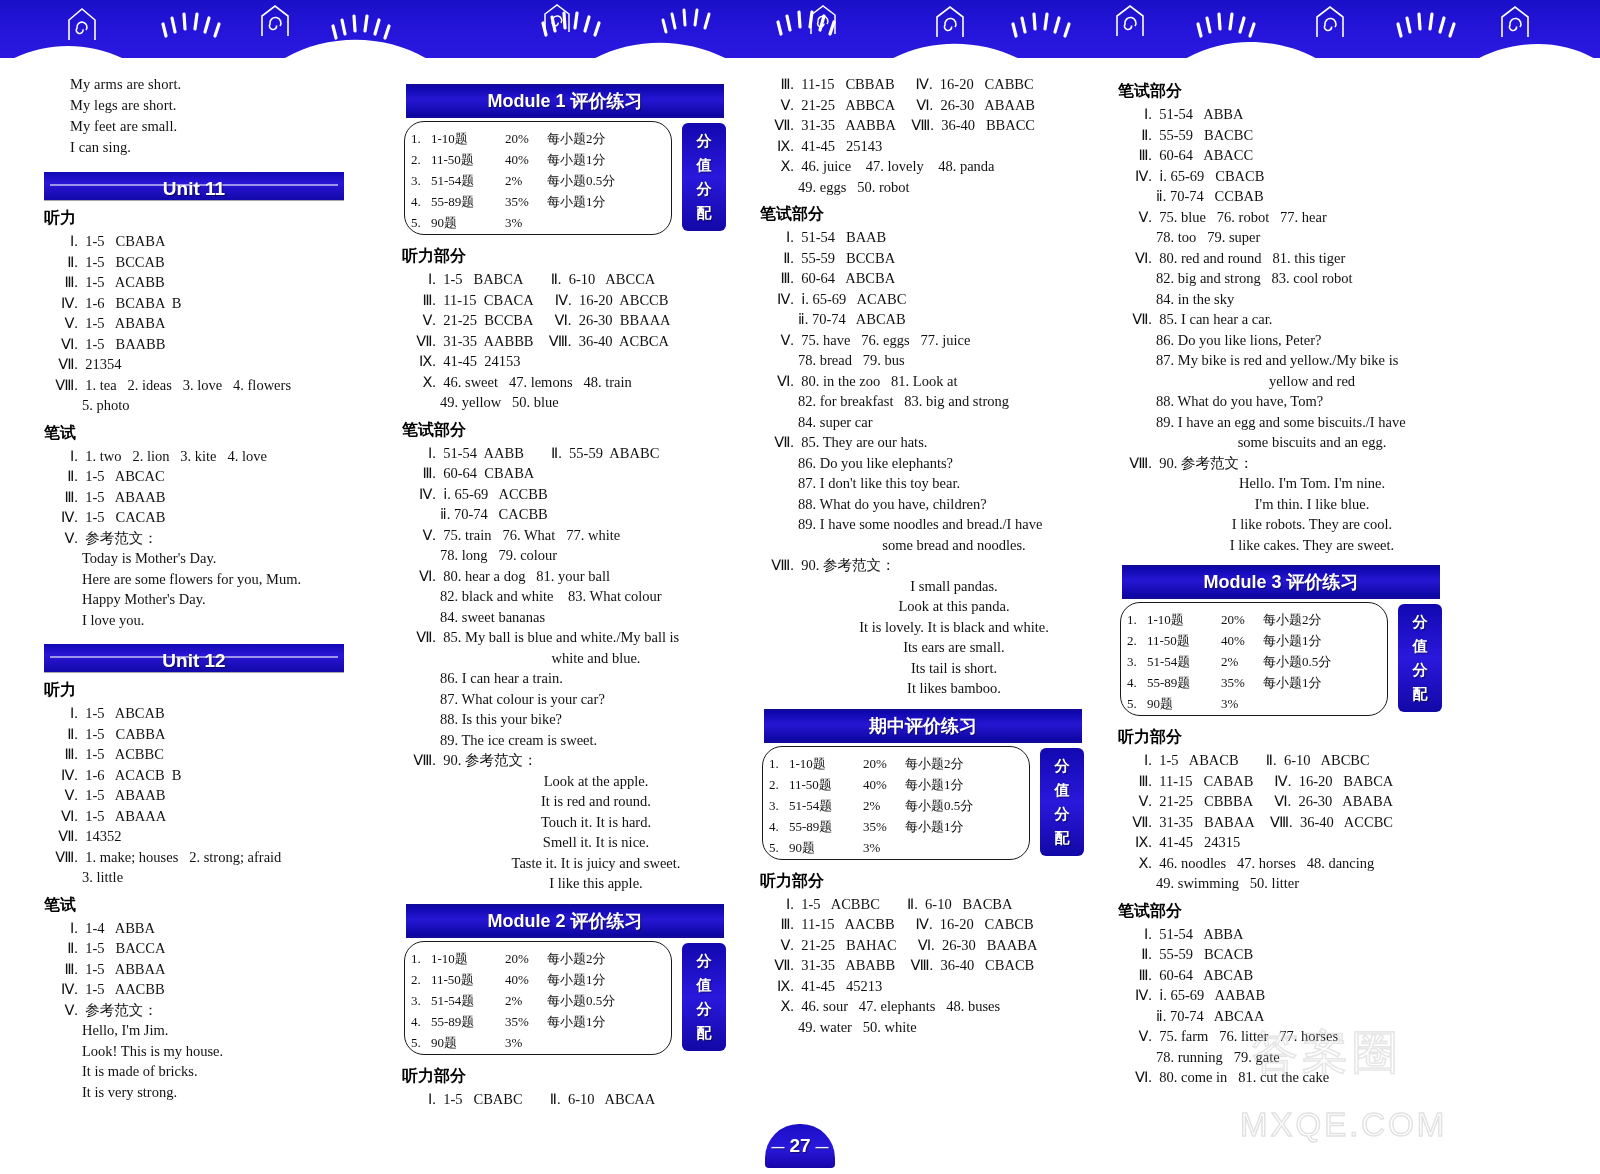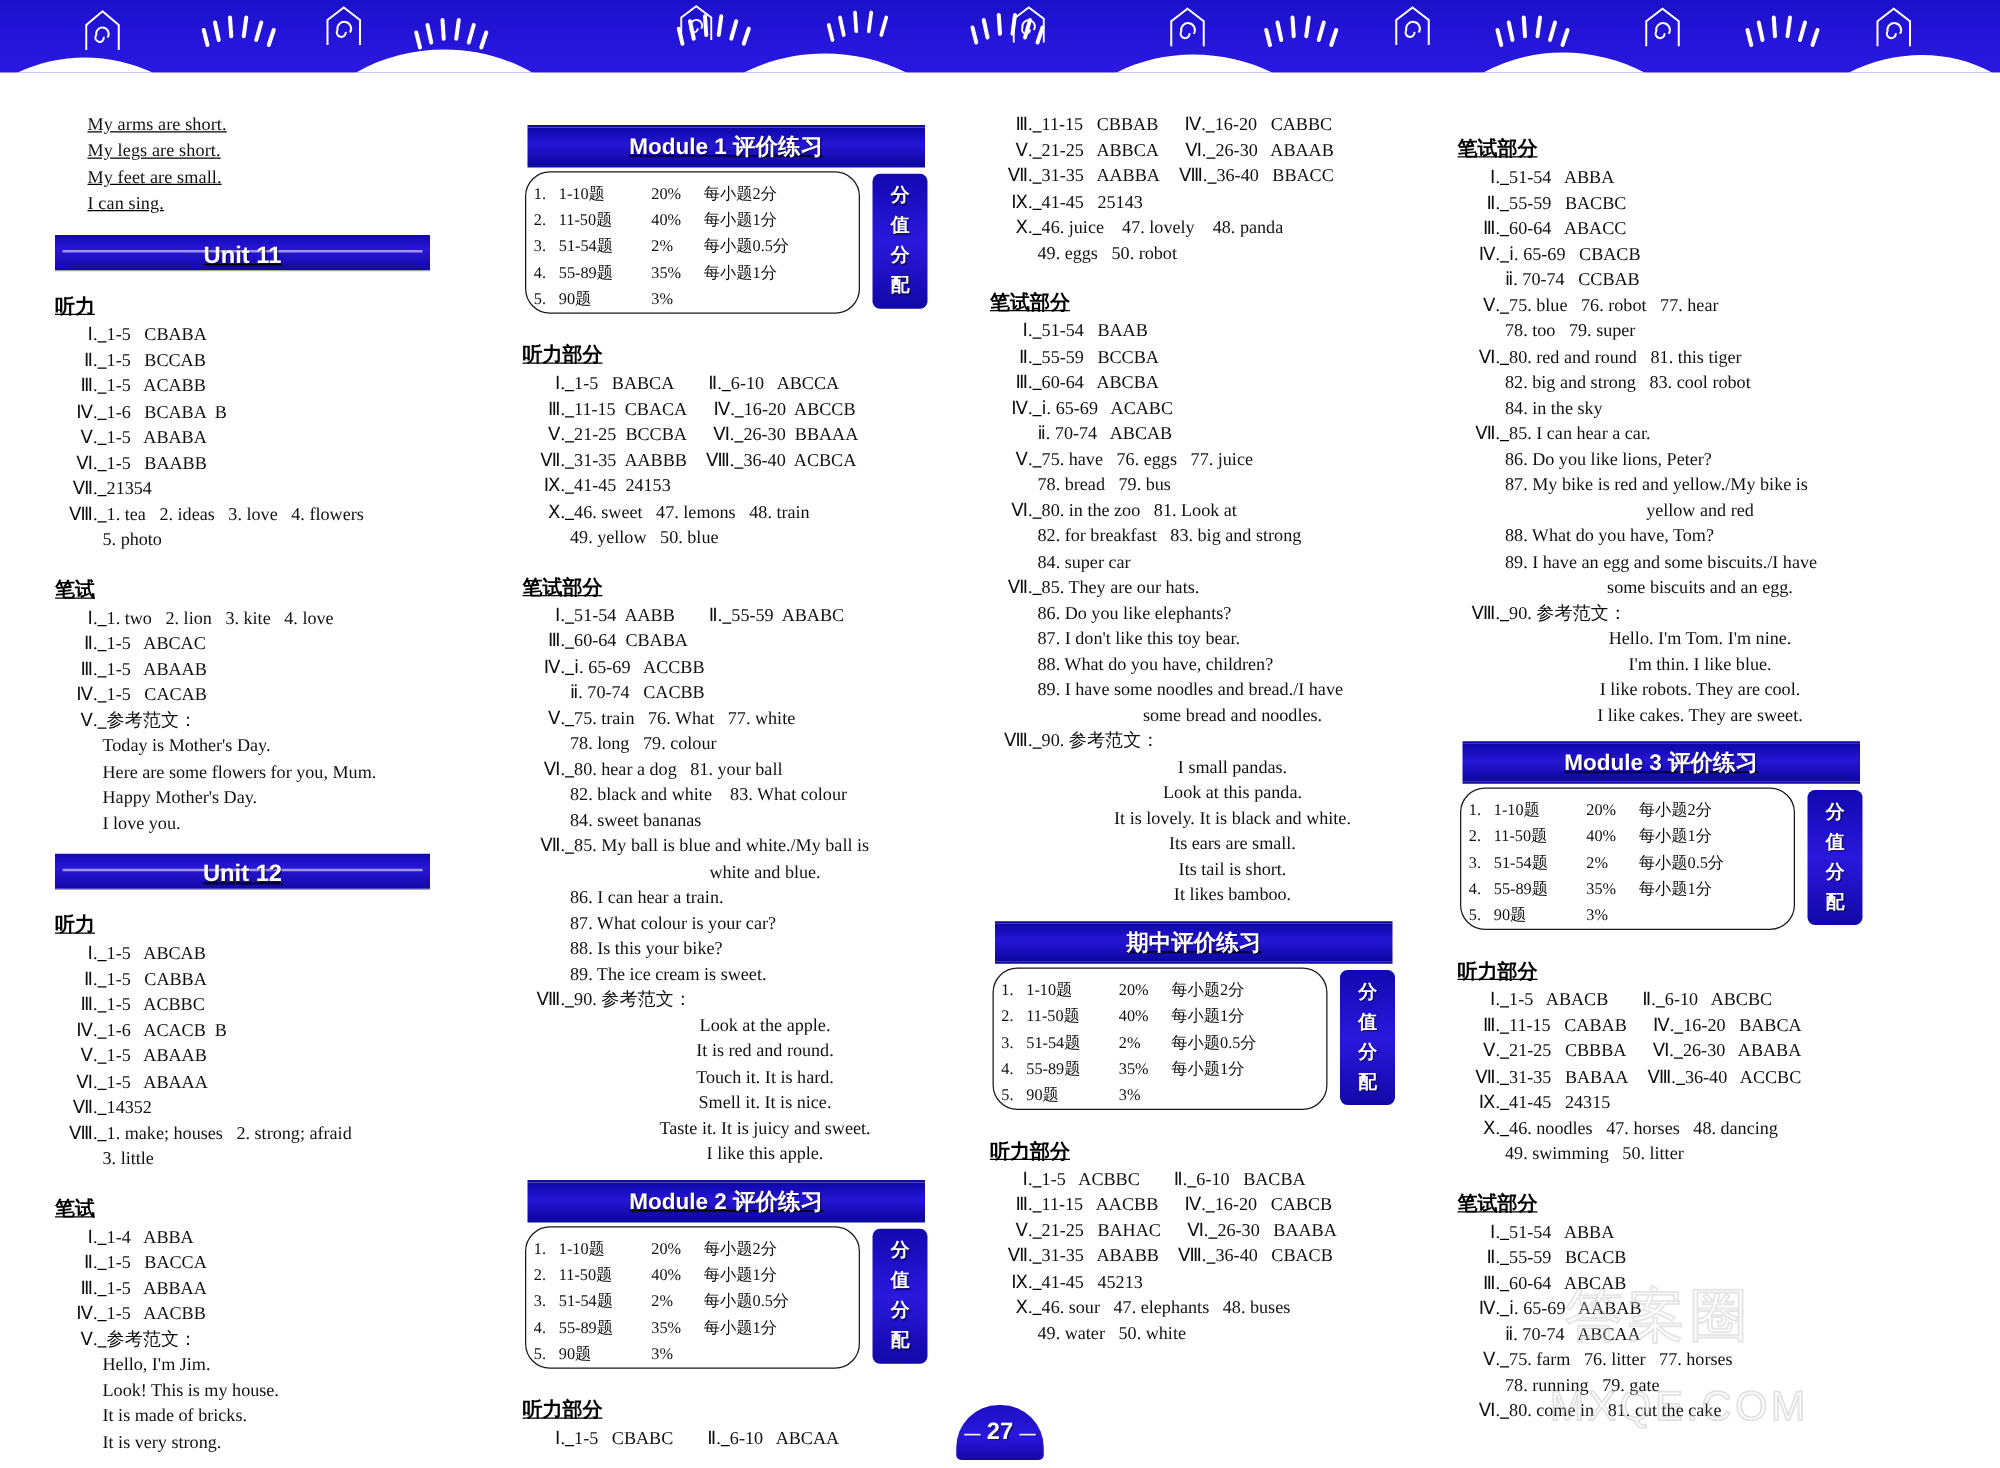--- a/index.html
+++ b/index.html
@@ -21,22 +21,22 @@
     position:absolute;left:0;bottom:-34px;width:1600px;height:60px;
   }
   .motif{position:absolute;top:6px;}
   .motif svg{display:block;}
 
   
   .page{
     position:absolute;left:0;top:58px;width:1600px;height:1116px;
   }
   .cols{
-    position:absolute;left:44px;top:32px;width:1520px;
-    display:flex;gap:16px;text-decoration:underline;
+    position:absolute;left:44px;top:16px;width:1520px;
+    display:flex;gap:0;
   }
   .col{width:330px;margin-right:28px;}
   .col:last-child{margin-right:0;}
 
   
   .line{
     font-size:14.5px;color:#111;line-height:20px;white-space:pre;
     font-family:"Liberation Serif", serif;
     letter-spacing:.1px;
   }
@@ -91,21 +91,21 @@
     border-radius:6px;
     display:flex;flex-direction:column;align-items:center;justify-content:center;
     color:#fff;font-weight:bold;font-size:15px;line-height:24px;
     font-family:"Liberation Sans", sans-serif;
     text-shadow:1px 1px 1px rgba(0,0,0,.5);
   }
 
   
   .sec-head{
     font-family:"Liberation Sans", sans-serif;
-    font-weight:bold;font-size:16px;color:#000;margin:19px 0 2px 0;
+    font-weight:bold;font-size:16px;color:#000;margin:7px 0 2px 0;
   }
 
   
   .ans{font-size:14.5px;line-height:20.5px;color:#111;white-space:pre;}
   .ans .rn{display:inline-block;width:34px;text-align:right;}
   .ans .rn2{display:inline-block;width:38px;text-align:right;}
   .ans .body{display:inline-block;}
   .ind{padding-left:38px;}
   .ind2{padding-left:58px;text-align:center;}
 

